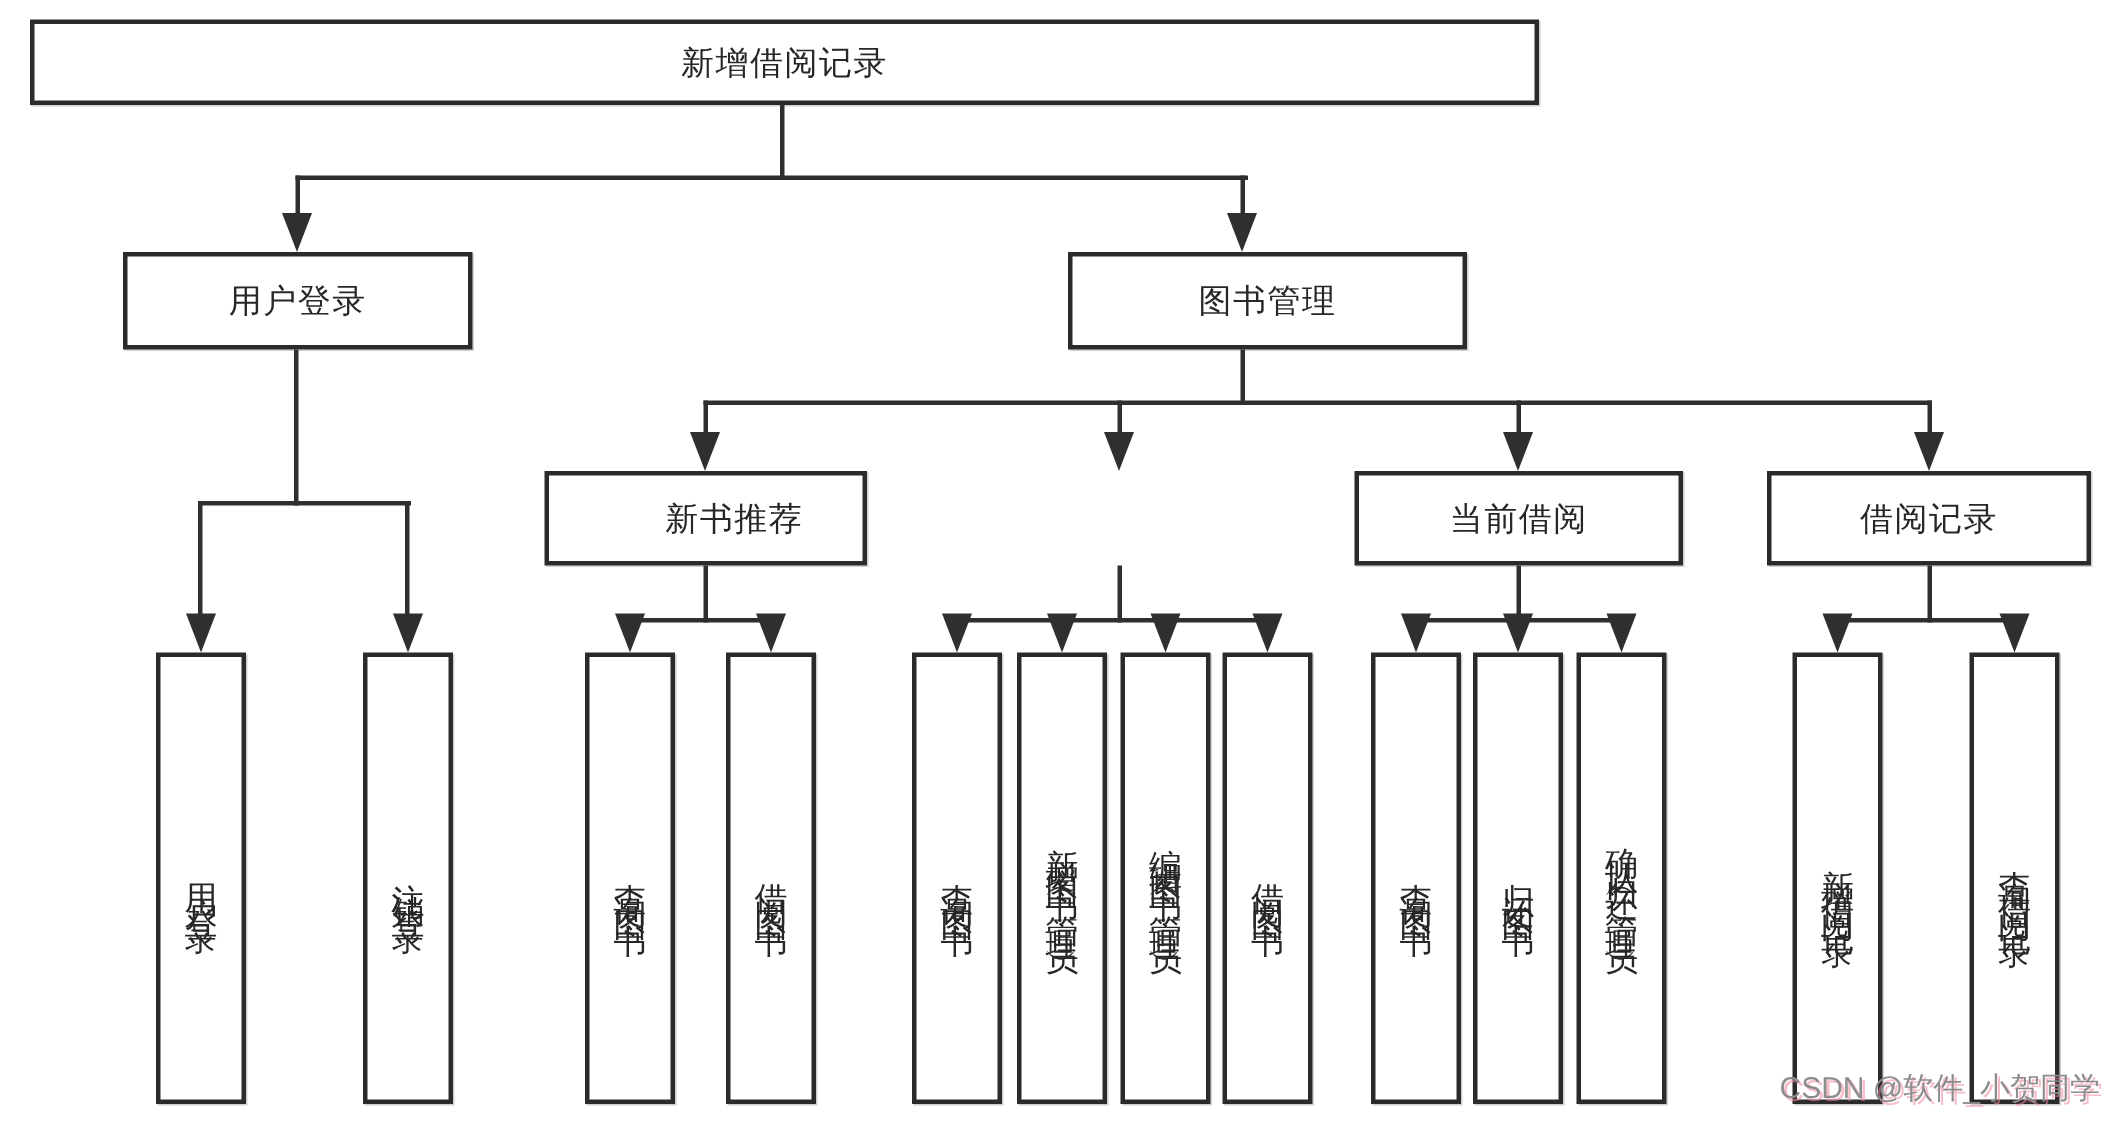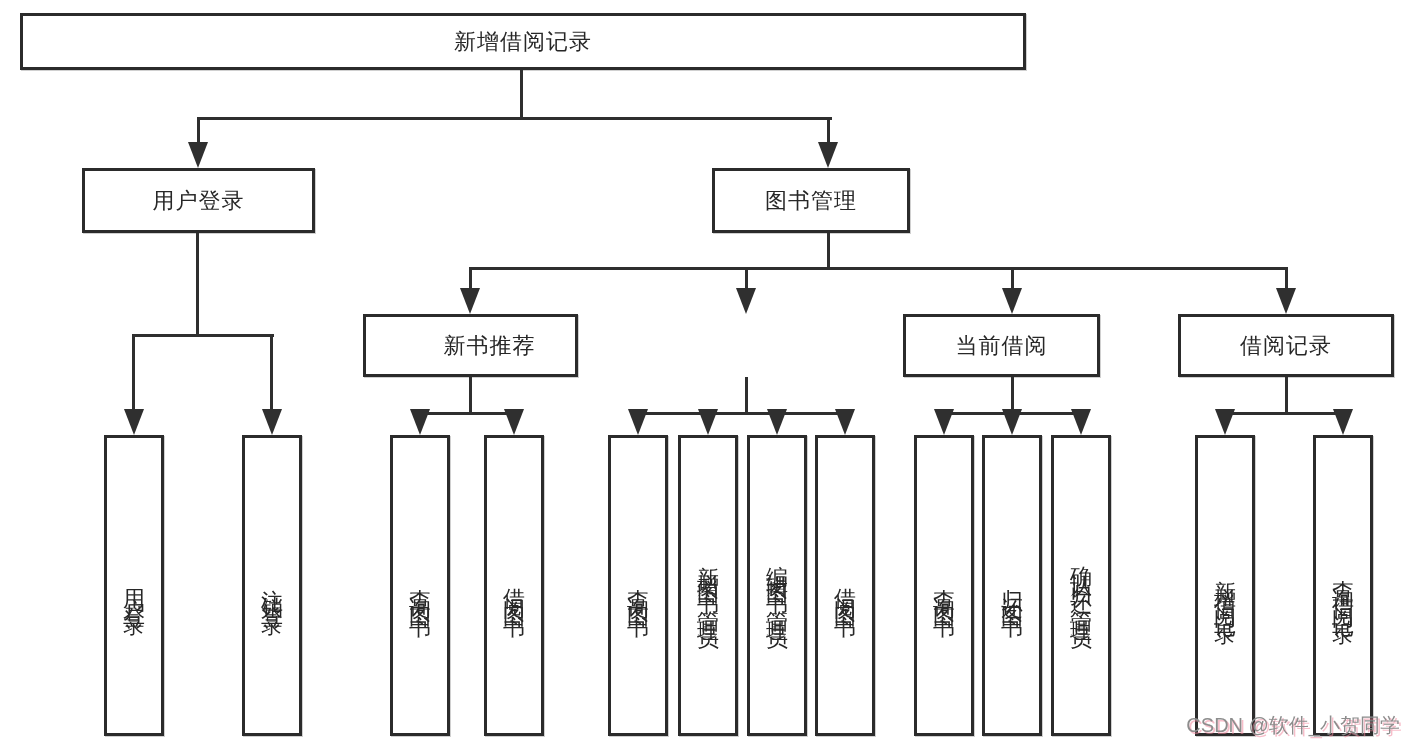--- a/index.html
+++ b/index.html
@@ -58,24 +58,24 @@
   }
 </style>
 </head>
 <body>
 
 <div class="canvas">
 
   <div class="box" style="left:20px; top:13px; width:1006px; height:57px;">新增借阅记录</div>
 
   <div class="box" style="left:82px; top:168px; width:233px; height:65px;">用户登录</div>
-  <div class="box" style="left:712px; top:168px; width:198px; height:65px;">图书管理</div>
+  <div class="box" style="left:712px; top:168px; width:266px; height:65px;">图书管理</div>
 
   <div class="box" style="left:363px; top:314px; width:215px; height:63px;padding-left:38px;">新书推荐</div>
-  <div class="box" style="left:903px; top:314px; width:197px; height:63px;">当前借阅</div>
+  <div class="box" style="left:903px; top:314px; width:219px; height:63px;">当前借阅</div>
   <div class="box" style="left:1178px; top:314px; width:216px; height:63px;">借阅记录</div>
 
   <div class="box vbox" style="left:104px; top:435px; width:60px; height:301px;">用户登录</div>
   <div class="box vbox" style="left:242px; top:435px; width:60px; height:301px;">注销登录</div>
 
   <div class="box vbox" style="left:390px; top:435px; width:60px; height:301px;">查询图书</div>
   <div class="box vbox" style="left:484px; top:435px; width:60px; height:301px;">借阅图书</div>
 
   <div class="box vbox" style="left:608px; top:435px; width:60px; height:301px;">查询图书</div>
   <div class="box vbox" style="left:678px; top:435px; width:60px; height:301px;">新增图书（管理员）</div>

